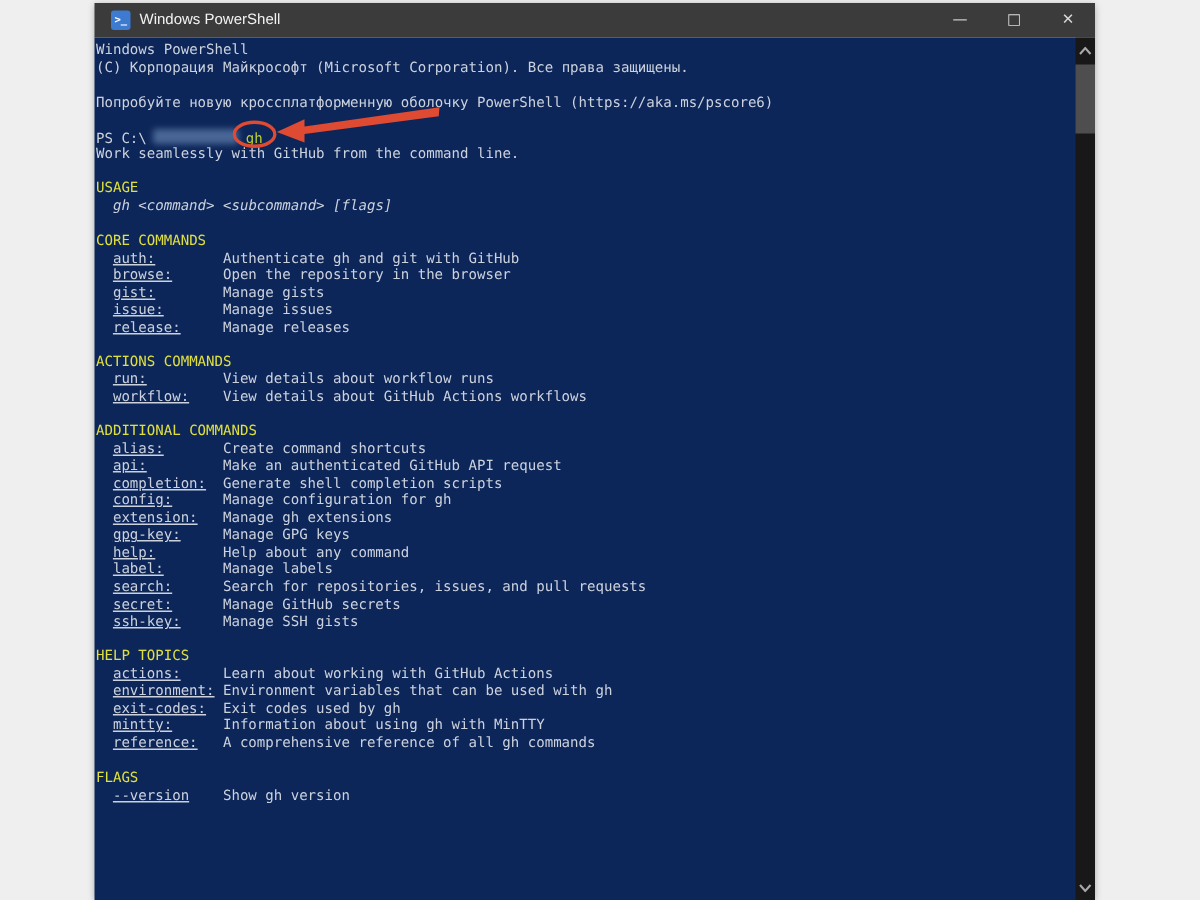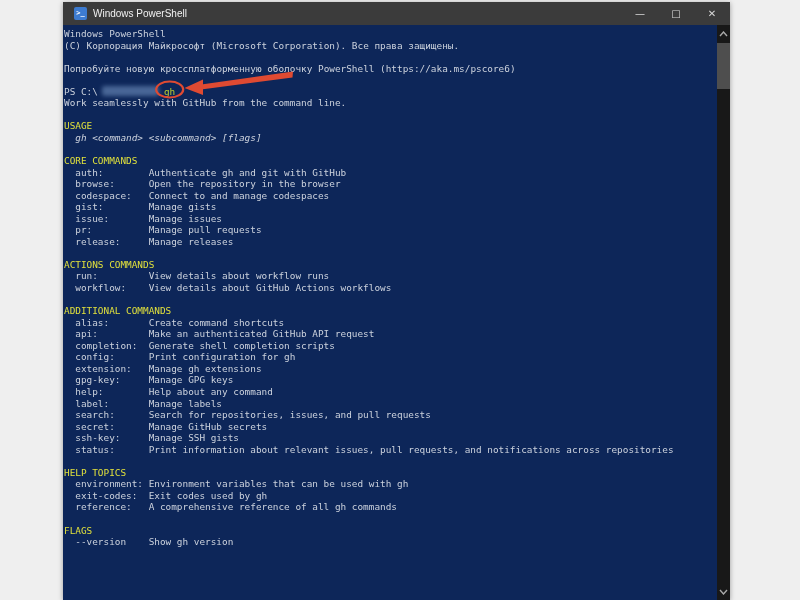--- a/index.html
+++ b/index.html
@@ -37,21 +37,21 @@
   .console {
     position: relative; flex: 1 1 auto; background: #0d2659; overflow: hidden;
     font-family: "DejaVu Sans Mono", monospace; font-size: 9.4px; line-height: 11.55px;
     padding: 3px 0 0 1px;
   }
   .line { height: 11.55px; white-space: pre; }
   .fg   { color: #ccd2dd; }
   .hdr  { color: #e0e03c; }
   .cmd  { color: #bccf2d; text-align: right; }
   .indent { padding-left: 2ch; font-style: italic; }
-  .name { display: inline-block; width: 13ch; margin-left: 2ch; }
+  .name { display: inline-block; width: 13ch; margin-left: 2ch; text-decoration: underline; }
 
   .redacted {
     display: inline-block; width: 57px; height: 10px; margin: 0 5px 0 4px;
     background: #5d7cab; opacity: 0.75; border-radius: 2px; filter: blur(2px);
     vertical-align: -1px;
   }
 
   
   .annotation-svg { position: absolute; left: 0; top: 0; pointer-events: none; }
 
@@ -91,47 +91,46 @@
           <div class="line"></div>
           <div class="line"><span class="fg">PS C:\</span><span class="redacted"></span><span class="cmd">gh</span></div>
           <div class="line"><span class="fg">Work seamlessly with GitHub from the command line.</span></div>
           <div class="line"></div>
           <div class="line"><span class="hdr">USAGE</span></div>
           <div class="line"><span class="fg indent">gh &lt;command&gt; &lt;subcommand&gt; [flags]</span></div>
           <div class="line"></div>
           <div class="line"><span class="hdr">CORE COMMANDS</span></div>
           <div class="line"><span class="fg name">auth:</span><span class="fg">Authenticate gh and git with GitHub</span></div>
           <div class="line"><span class="fg name">browse:</span><span class="fg">Open the repository in the browser</span></div>
-          <div class="line"><span class="fg name">codespace:</span><span class="fg">Connect to and manage codespaces</span></div>
           <div class="line"><span class="fg name">gist:</span><span class="fg">Manage gists</span></div>
           <div class="line"><span class="fg name">issue:</span><span class="fg">Manage issues</span></div>
-          <div class="line"><span class="fg name">pr:</span><span class="fg">Manage pull requests</span></div>
           <div class="line"><span class="fg name">release:</span><span class="fg">Manage releases</span></div>
           <div class="line"></div>
           <div class="line"><span class="hdr">ACTIONS COMMANDS</span></div>
           <div class="line"><span class="fg name">run:</span><span class="fg">View details about workflow runs</span></div>
           <div class="line"><span class="fg name">workflow:</span><span class="fg">View details about GitHub Actions workflows</span></div>
           <div class="line"></div>
           <div class="line"><span class="hdr">ADDITIONAL COMMANDS</span></div>
           <div class="line"><span class="fg name">alias:</span><span class="fg">Create command shortcuts</span></div>
           <div class="line"><span class="fg name">api:</span><span class="fg">Make an authenticated GitHub API request</span></div>
           <div class="line"><span class="fg name">completion:</span><span class="fg">Generate shell completion scripts</span></div>
-          <div class="line"><span class="fg name">config:</span><span class="fg">Print configuration for gh</span></div>
+          <div class="line"><span class="fg name">config:</span><span class="fg">Manage configuration for gh</span></div>
           <div class="line"><span class="fg name">extension:</span><span class="fg">Manage gh extensions</span></div>
           <div class="line"><span class="fg name">gpg-key:</span><span class="fg">Manage GPG keys</span></div>
           <div class="line"><span class="fg name">help:</span><span class="fg">Help about any command</span></div>
           <div class="line"><span class="fg name">label:</span><span class="fg">Manage labels</span></div>
           <div class="line"><span class="fg name">search:</span><span class="fg">Search for repositories, issues, and pull requests</span></div>
           <div class="line"><span class="fg name">secret:</span><span class="fg">Manage GitHub secrets</span></div>
           <div class="line"><span class="fg name">ssh-key:</span><span class="fg">Manage SSH gists</span></div>
-          <div class="line"><span class="fg name">status:</span><span class="fg">Print information about relevant issues, pull requests, and notifications across repositories</span></div>
           <div class="line"></div>
           <div class="line"><span class="hdr">HELP TOPICS</span></div>
+          <div class="line"><span class="fg name">actions:</span><span class="fg">Learn about working with GitHub Actions</span></div>
           <div class="line"><span class="fg name">environment:</span><span class="fg">Environment variables that can be used with gh</span></div>
           <div class="line"><span class="fg name">exit-codes:</span><span class="fg">Exit codes used by gh</span></div>
+          <div class="line"><span class="fg name">mintty:</span><span class="fg">Information about using gh with MinTTY</span></div>
           <div class="line"><span class="fg name">reference:</span><span class="fg">A comprehensive reference of all gh commands</span></div>
           <div class="line"></div>
           <div class="line"><span class="hdr">FLAGS</span></div>
           <div class="line"><span class="fg name">--version</span><span class="fg">Show gh version</span></div>
         </div>
 
       <svg class="annotation-svg" width="300" height="110" viewBox="0 0 300 110">
         <ellipse cx="106.7" cy="64.5" rx="13.5" ry="8" fill="none" stroke="#df4a32" stroke-width="2.2"></ellipse>
         <polygon points="121.5,63 140,54.5 140,59.3 230,46.5 229.5,52.5 140,64.3 140,70" fill="#df4a32"></polygon>
       </svg>

